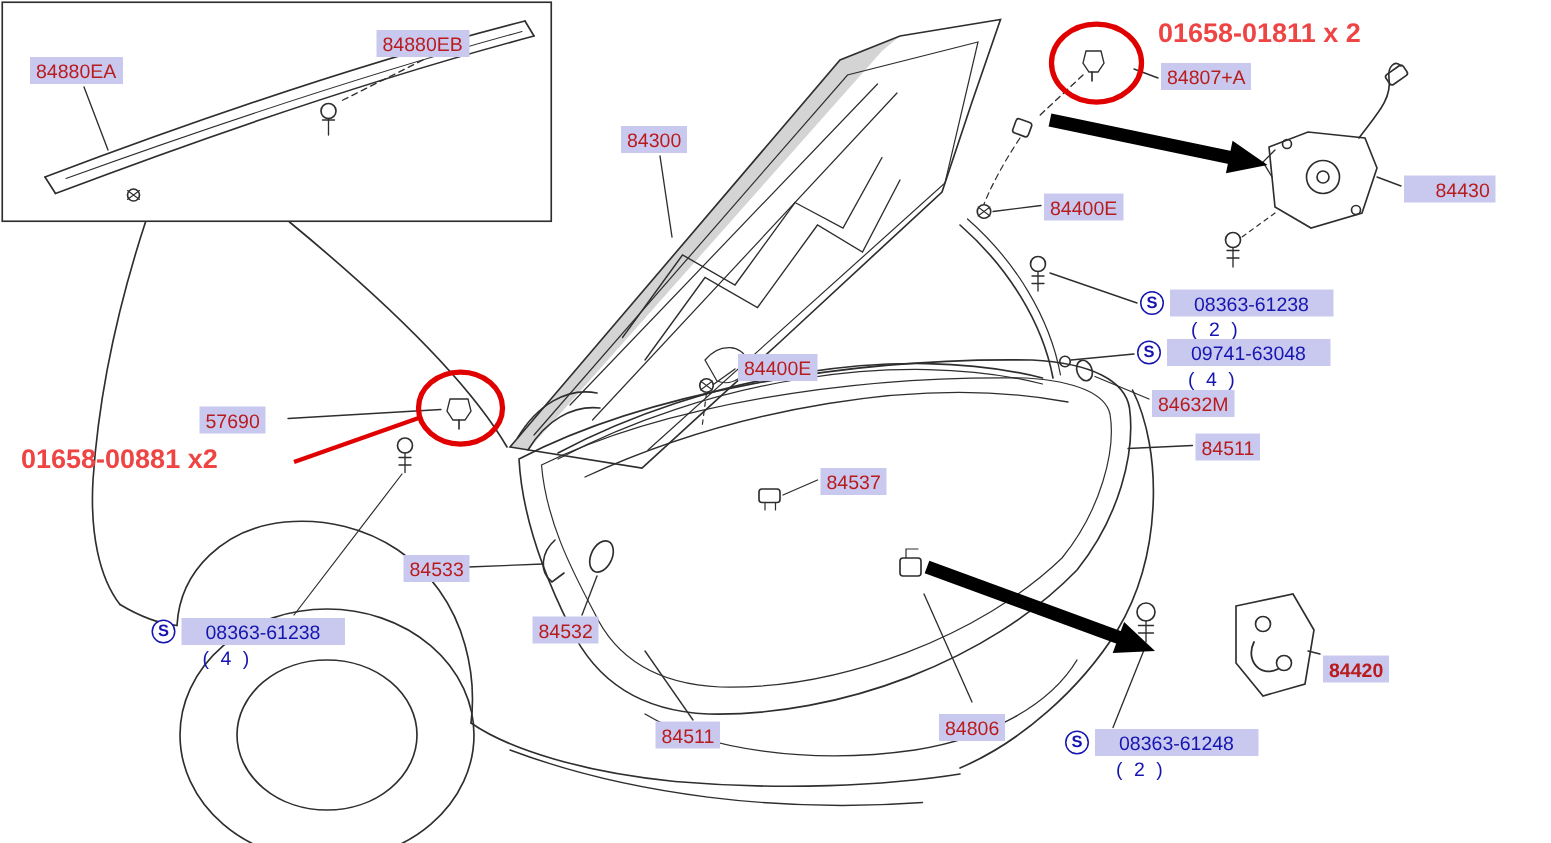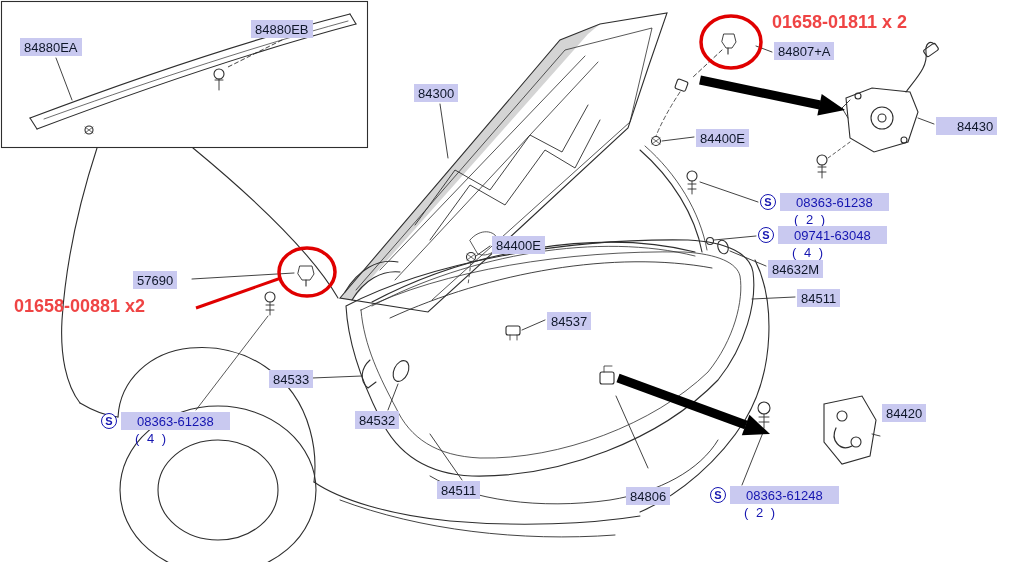--- a/index.html
+++ b/index.html
@@ -5,21 +5,21 @@
   * { margin:0; padding:0; box-sizing:border-box; }
   html,body { width:1034px; height:562px; }
   body {
     position:relative; background:#ffffff; overflow:hidden;
     font-family:"Liberation Sans", sans-serif;
   }
   #stage { position:absolute; inset:0; }
   svg.art { position:absolute; left:0; top:0; z-index:1; }
   .plabel {
     position:absolute; z-index:3;
-    background:#c9c9f0; color:#0f172a;
+    background:#c9c9f0; color:#b91c1c;
     font-size:13px; line-height:15px; padding:2px 4px 1px;
     white-space:nowrap;
   }
   .slabel { position:absolute; z-index:3; color:#1515b0; }
   .srow { display:flex; align-items:center; gap:4px; }
   .scircle {
     width:16px; height:16px; border:1.4px solid #1515b0; border-radius:50%;
     font-size:11px; font-weight:bold; display:flex; align-items:center;
     justify-content:center; background:#ffffff; color:#1515b0; flex:0 0 auto;
   }
@@ -184,23 +184,23 @@
   <div class="plabel" style="left:774px;top:42px;">84807+A</div>
   <div class="plabel" style="left:936px;top:117px;padding-left:21px;">84430</div>
   <div class="plabel" style="left:696px;top:129px;">84400E</div>
   <div class="plabel" style="left:492px;top:236px;">84400E</div>
   <div class="plabel" style="left:768px;top:260px;">84632M</div>
   <div class="plabel" style="left:133px;top:271px;">57690</div>
   <div class="plabel" style="left:797px;top:289px;">84511</div>
   <div class="plabel" style="left:547px;top:312px;">84537</div>
   <div class="plabel" style="left:269px;top:370px;">84533</div>
   <div class="plabel" style="left:355px;top:411px;">84532</div>
-  <div class="plabel" style="left:626px;top:487px;">84806</div>
+  <div class="plabel" style="left:626px;top:476px;">84806</div>
   <div class="plabel" style="left:437px;top:481px;">84511</div>
-  <div class="plabel" style="left:882px;top:404px;">84420</div>
+  <div class="plabel" style="left:882px;top:437px;font-weight:bold;">84420</div>
 
   <div class="slabel" style="left:760px;top:193px;">
     <div class="srow">
       <span class="scircle">S</span>
       <span class="spart">08363-61238</span>
     </div>
     <div class="qty">( 2 )</div>
   </div>
 
   <div class="slabel" style="left:758px;top:226px;">

